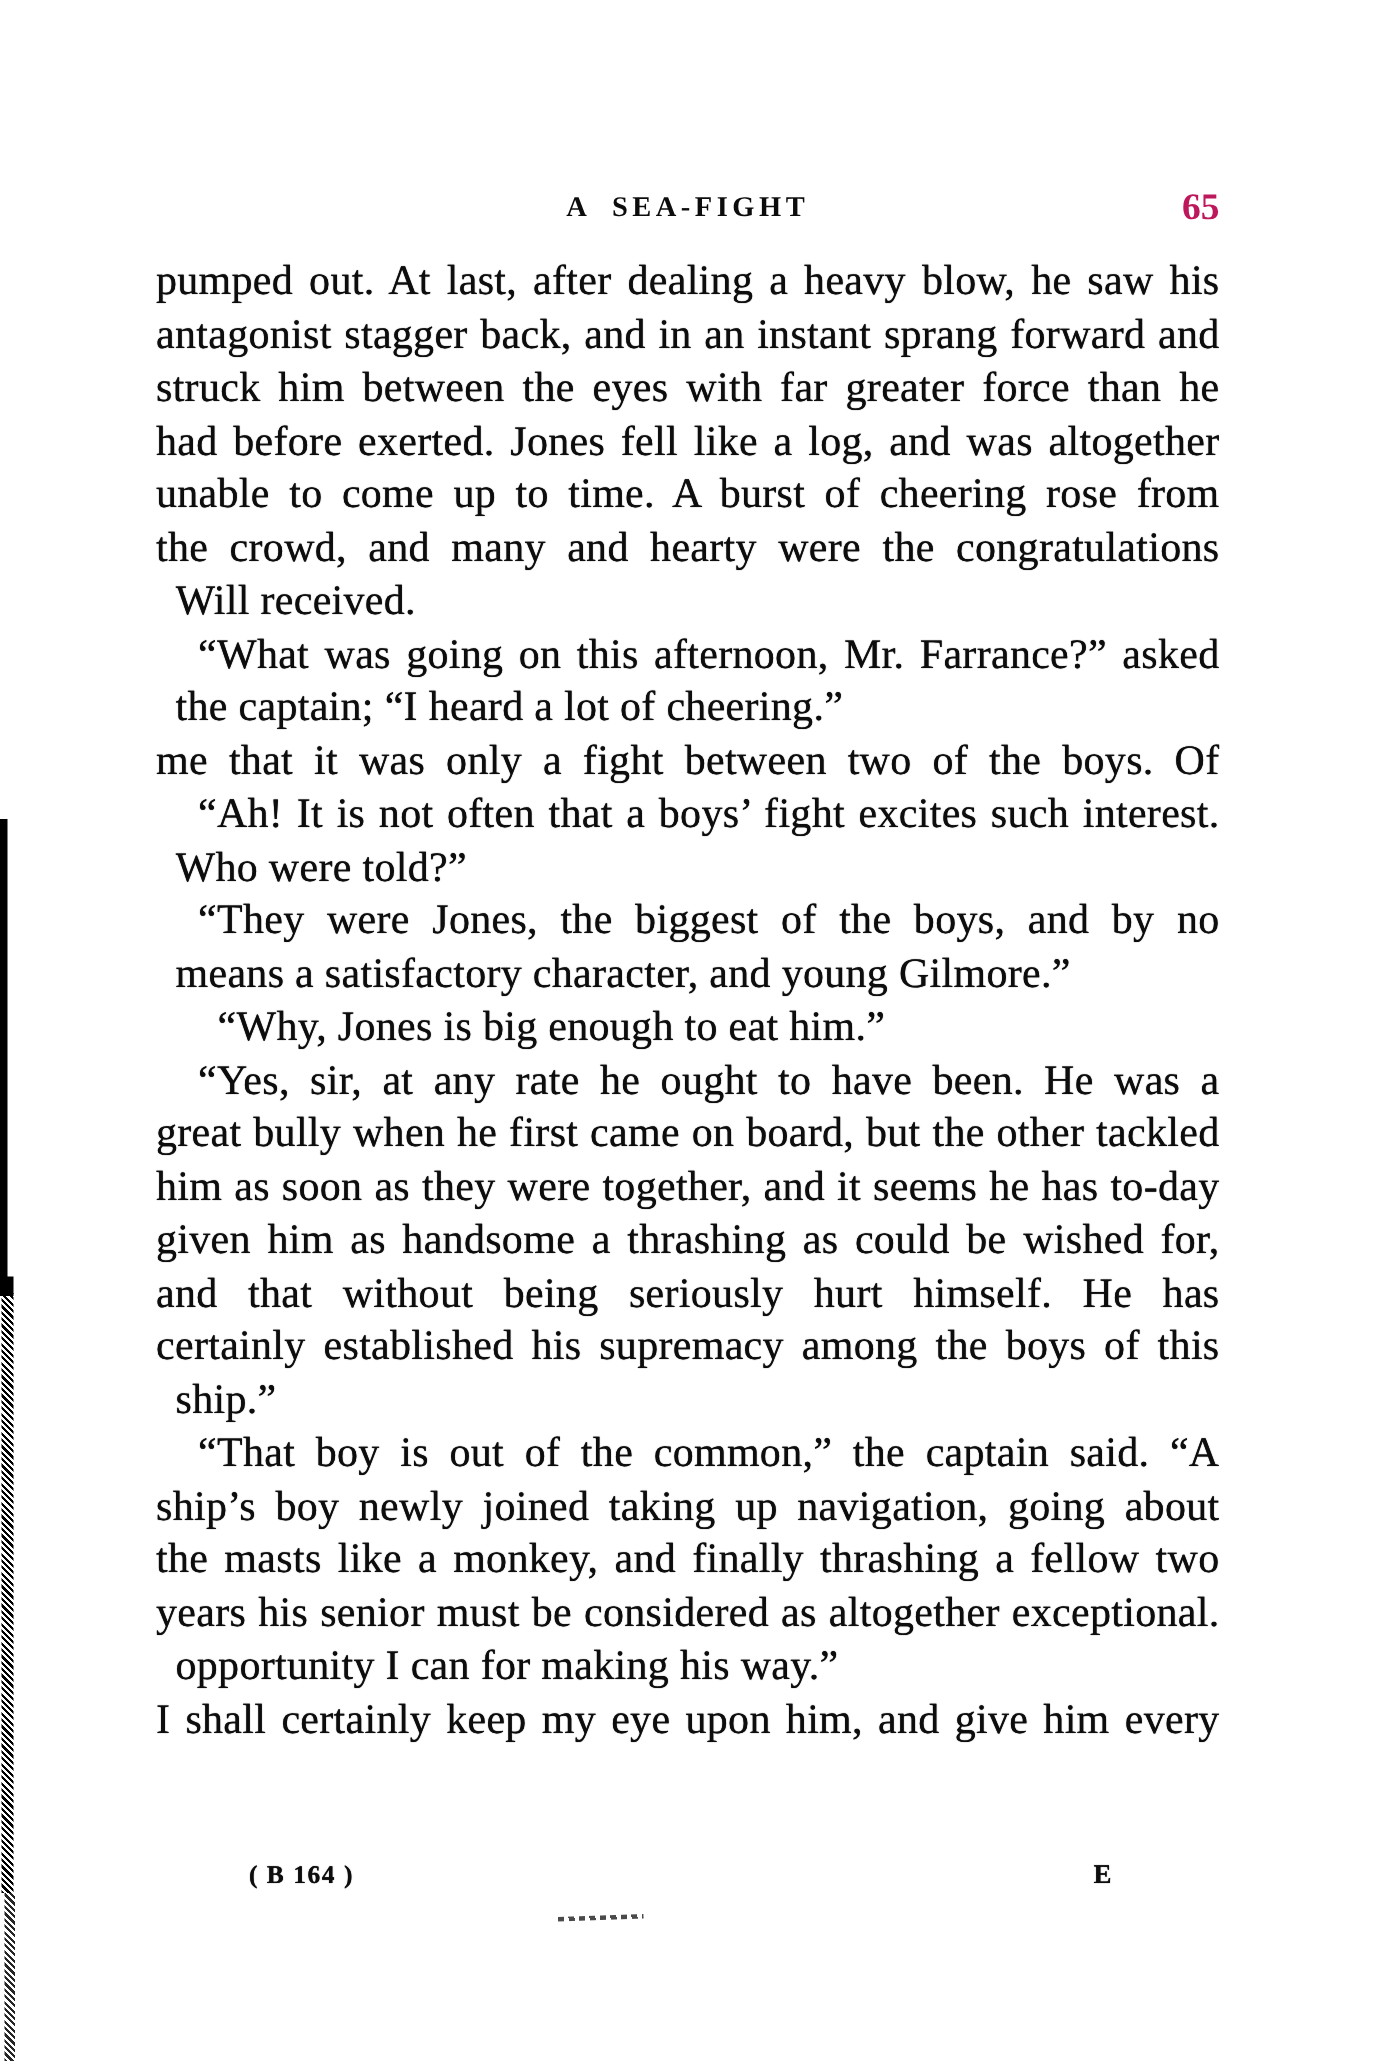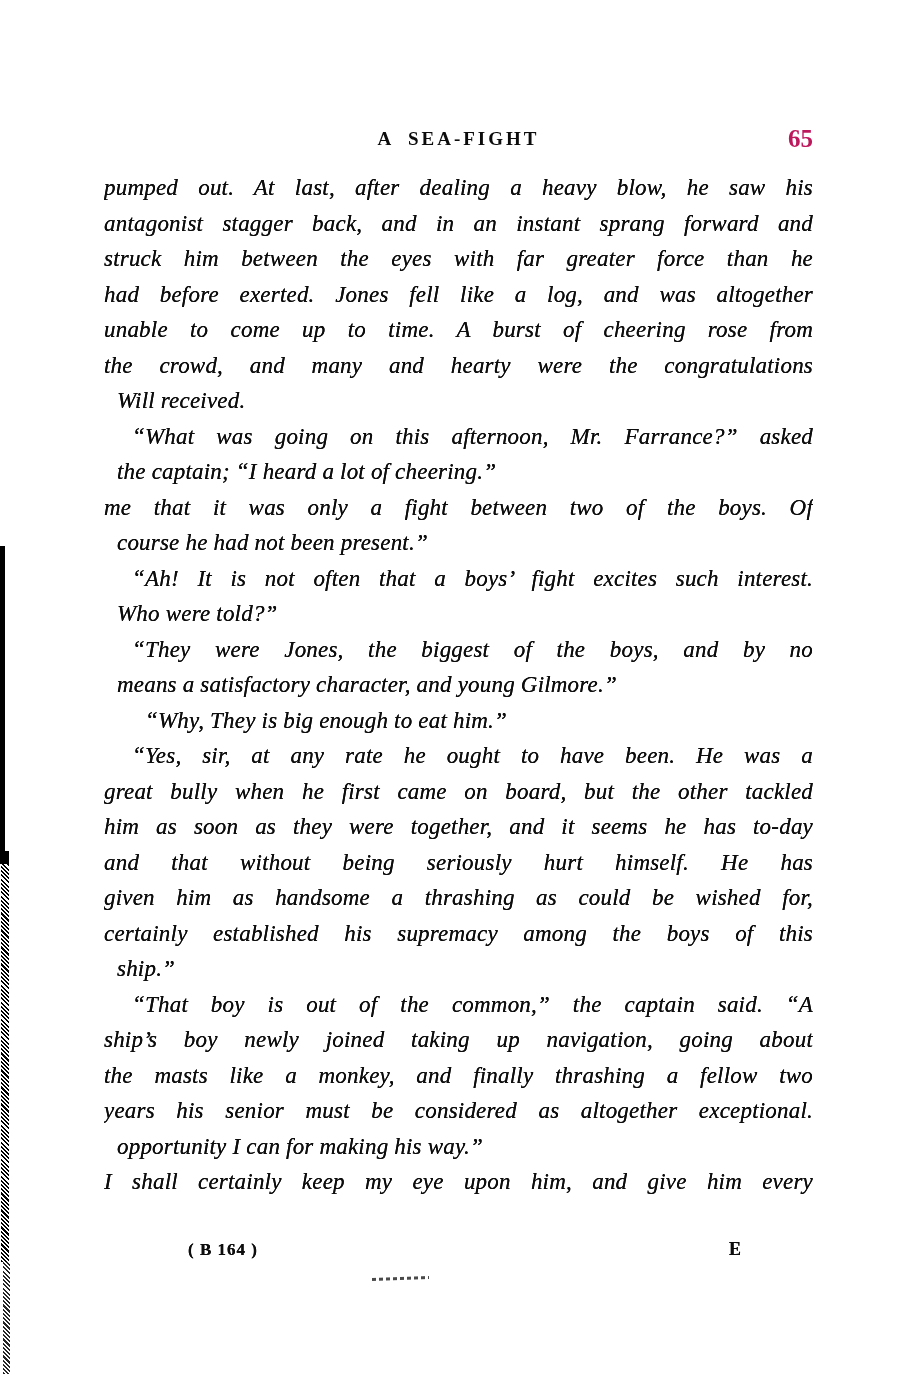--- a/index.html
+++ b/index.html
@@ -33,39 +33,37 @@
 
   
   .page-body {
     position: absolute;
     left: 104px; top: 170px; width: 709px;
   }
   .para { margin: 0; padding: 0; }
   .line {
     height: 35.5px;
     line-height: 35.5px;
-    font-size: 23px;
+    font-size: 28px;
     white-space: nowrap;
     overflow: hidden;
     text-align: justify;
     text-align-last: justify;
     letter-spacing: 0.2px;
     text-shadow: 0 0 0.6px #000;
-    font-style: italic;
   }
   .line.last { text-align-last: left; margin-left: 13px; }
   .line.indent { text-indent: 28px; }
 
   
   .printer-mark {
     position: absolute; left: 166px; top: 1240px;
     font-size: 17px; font-weight: bold;
     letter-spacing: 1px;
     text-shadow: 0 0 0.6px #000;
-    margin-left: 22px;
   }
   .signature-letter {
     position: absolute; left: 729px; top: 1239px;
     font-size: 18px; font-weight: bold;
     text-shadow: 0 0 0.6px #000;
   }
 
   
   .edge-streak-solid {
     position: absolute; left: 0; top: 546px;
@@ -114,39 +112,38 @@
         <div class="line">unable to come up to time.  A burst of cheering rose from</div>
         <div class="line">the crowd, and many and hearty were the congratulations</div>
         <div class="line last">Will received.</div>
       </div>
       <div class="para">
         <div class="line indent">“What was going on this afternoon, Mr. Farrance?” asked</div>
         <div class="line last">the captain; “I heard a lot of cheering.”</div>
       </div>
       <div class="para">
         <div class="line">me that it was only a fight between two of the boys.  Of</div>
-        <div class="line last">course he had not been present.”</div>
       </div>
       <div class="para">
         <div class="line indent">“Ah!  It is not often that a boys’ fight excites such interest.</div>
         <div class="line last">Who were told?”</div>
       </div>
       <div class="para">
         <div class="line indent">“They were Jones, the biggest of the boys, and by no</div>
         <div class="line last">means a satisfactory character, and young Gilmore.”</div>
       </div>
       <div class="para">
-        <div class="line last indent">“Why, They is big enough to eat him.”</div>
+        <div class="line last indent">“Why, Jones is big enough to eat him.”</div>
       </div>
       <div class="para">
         <div class="line indent">“Yes, sir, at any rate he ought to have been.  He was a</div>
         <div class="line">great bully when he first came on board, but the other tackled</div>
         <div class="line">him as soon as they were together, and it seems he has to-day</div>
+        <div class="line">given him as handsome a thrashing as could be wished for,</div>
         <div class="line">and that without being seriously hurt himself.  He has</div>
-        <div class="line">given him as handsome a thrashing as could be wished for,</div>
         <div class="line">certainly established his supremacy among the boys of this</div>
         <div class="line last">ship.”</div>
       </div>
       <div class="para">
         <div class="line indent">“That boy is out of the common,” the captain said.  “A</div>
         <div class="line">ship’s boy newly joined taking up navigation, going about</div>
         <div class="line">the masts like a monkey, and finally thrashing a fellow two</div>
         <div class="line">years his senior must be considered as altogether exceptional.</div>
         <div class="line last">opportunity I can for making his way.”</div>
         <div class="line">I shall certainly keep my eye upon him, and give him every</div>

